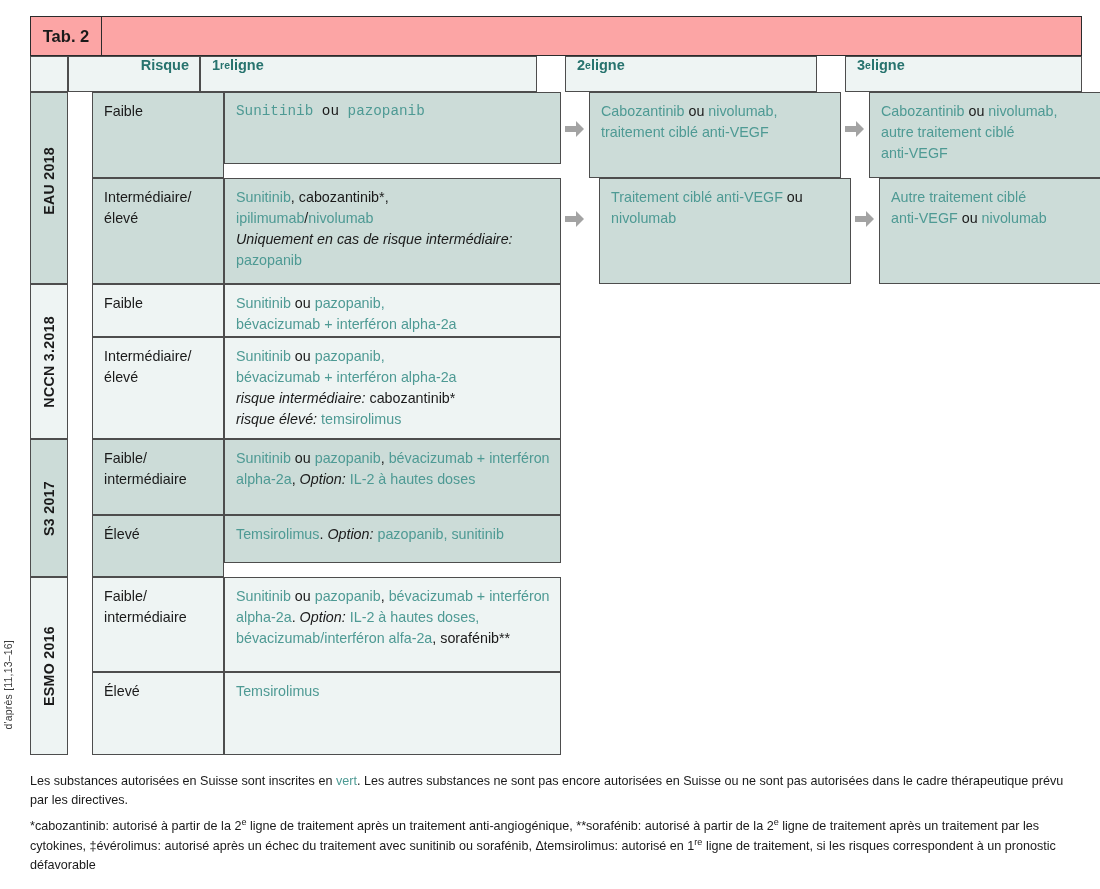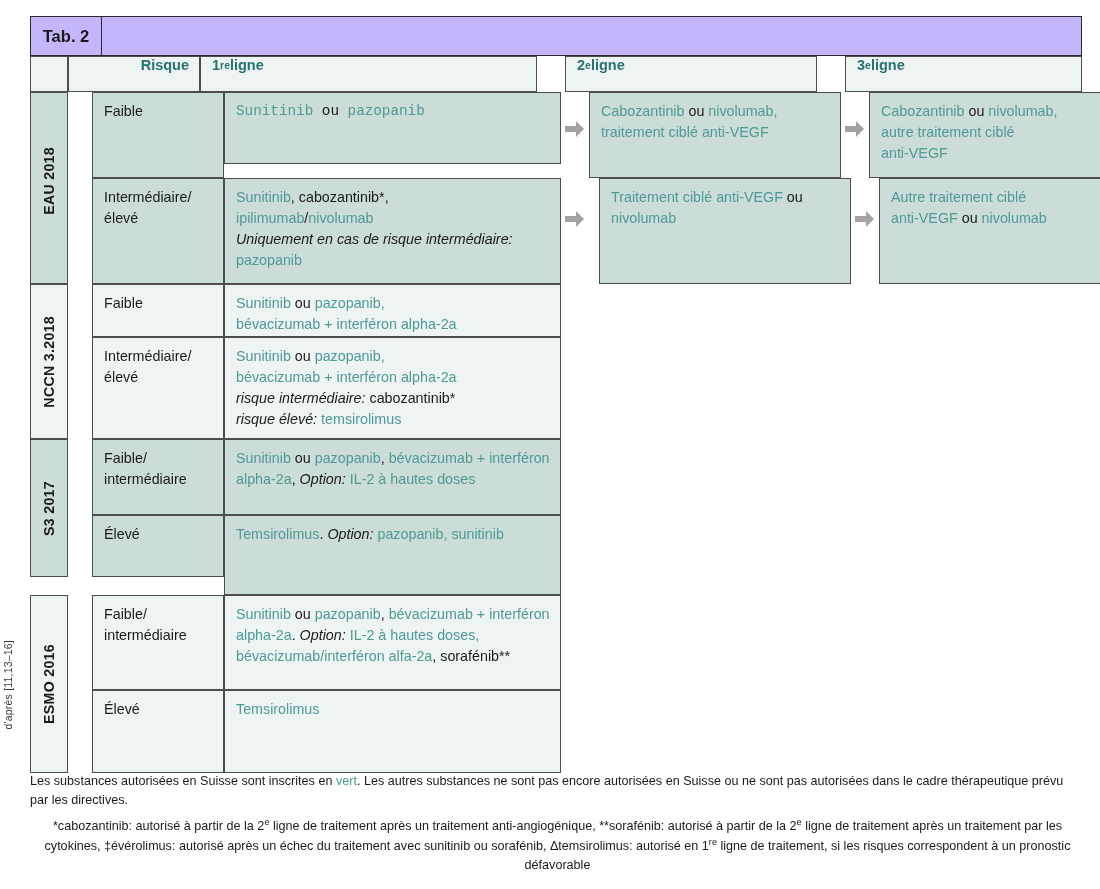--- a/index.html
+++ b/index.html
@@ -18,21 +18,21 @@
     font-size:10.5px;color:#3b3b3b;
     writing-mode:vertical-rl;transform:rotate(180deg);
     letter-spacing:.2px;white-space:nowrap;
   }
 
   
   .tbl{position:absolute;left:30px;top:16px;width:1052px;}
   .title-bar{
     display:flex;align-items:stretch;
     border:1.6px solid #2b2b2b;
-    background:#c4b5fd;height:40px;box-sizing:border-box;
+    background:#fca5a5;height:40px;box-sizing:border-box;
   }
   .title-num{
     display:flex;align-items:center;justify-content:center;
     width:70px;font-weight:bold;font-size:16.5px;color:#1a1a1a;
     border-right:1.6px solid #2b2b2b;
   }
   .title-txt{
     display:flex;align-items:center;
     padding-left:12px;font-size:16px;color:#1a1a1a;
   }
@@ -78,21 +78,21 @@
   .it{font-style:italic;color:#1a1a1a;}
   .sup{font-size:.72em;vertical-align:super;}
 
   
   .arrow{position:absolute;left:4px;width:20px;height:18px;}
   .arrow svg{display:block;}
 
   
   .foot{position:absolute;left:30px;width:1055px;font-size:12.6px;line-height:1.5;color:#1a1a1a;}
   .foot-1{top:772px;}
-  .foot-2{top:816px;text-align:center;}
+  .foot-2{top:816px;}
 </style>
 </head>
 <body>
 
 <div class="page">
 
   <div class="side-credit">d'après [11,13–16]</div>
 
   <div class="tbl">
 
@@ -208,21 +208,21 @@
         <div style="display:flex;flex-direction:column;">
           <div class="row">
             <div class="cell bd c-risk tone-dark risk" style="height:76px;">
               <span>Faible/</span><br>
               <span>intermédiaire</span>
             </div>
             <div class="cell bd c-l1 tone-dark" style="height:76px;"><span class="g">Sunitinib</span><span class="k"> ou </span><span class="g">pazopanib</span><span class="k">, </span><span class="g">bévacizumab + interféron alpha-2a</span><span class="k">, </span><span class="it">Option:</span><span class="k"> </span><span class="g">IL-2 à hautes doses</span></div>
           </div>
           <div class="row">
             <div class="cell bd c-risk tone-dark risk" style="height:62px;">Élevé</div>
-            <div class="cell bd c-l1 tone-dark" style="height:80px;"><span class="g">Temsirolimus</span><span class="k">. </span><span class="it">Option:</span><span class="k"> </span><span class="g">pazopanib, sunitinib</span></div>
+            <div class="cell bd c-l1 tone-dark" style="height:48px;"><span class="g">Temsirolimus</span><span class="k">. </span><span class="it">Option:</span><span class="k"> </span><span class="g">pazopanib, sunitinib</span></div>
           </div>
         </div>
 
       </div>
 
       <div class="row">
         <div class="c-src">
           <div class="cell bd tone-light src-label" style="height:178px;width:38px;box-sizing:border-box;">
             <span>ESMO 2016</span>
           </div>

